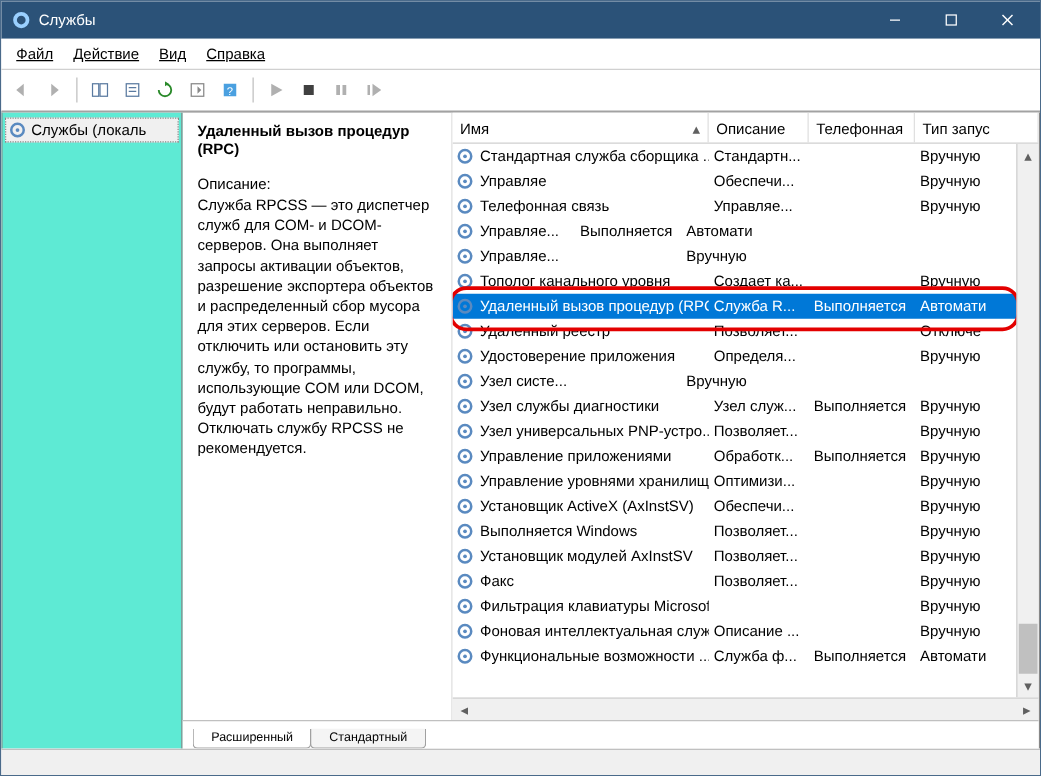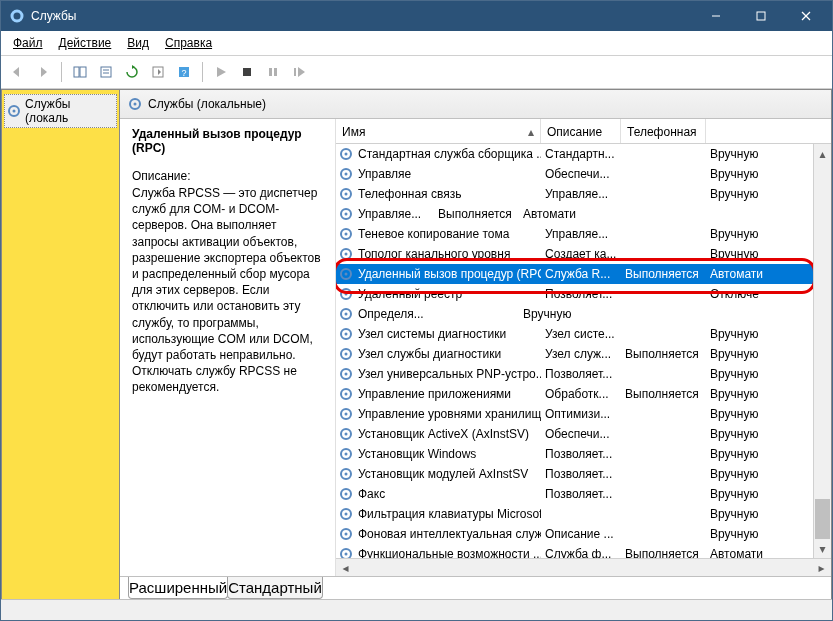--- a/index.html
+++ b/index.html
@@ -8,21 +8,21 @@
 .titlebar .ticon{margin:0 6px 0 4px}
 .titlebar .title{flex:1;font-size:12px}
 .titlebar .wbtn{width:45px;height:30px;display:flex;align-items:center;justify-content:center;color:#fff}
 .menubar{height:20px;display:flex;align-items:center;padding:2px 4px;border-bottom:1px solid #d0d0d0;background:#fff}
 .menubar span{padding:2px 8px;cursor:default}
 .menubar span u{text-decoration:underline}
 .toolbar{height:28px;display:flex;align-items:center;padding:2px 4px;border-bottom:1px solid #d0d0d0;background:#fff;gap:2px}
 .tbbtn{width:22px;height:22px;display:flex;align-items:center;justify-content:center;border:1px solid transparent;cursor:default}
 .tbsep{width:1px;height:20px;background:#c0c0c0;margin:0 4px}
 .body{flex:1;display:flex;border-top:1px solid #888;overflow:hidden}
-.tree{width:119px;border:1px solid #888;border-top:none;border-bottom:none;background:#fde047;padding:4px 2px;box-sizing:border-box}
+.tree{width:145px;border:1px solid #888;border-top:none;border-bottom:none;background:#5eead4;padding:4px 2px;box-sizing:border-box}
 .tree .node{display:flex;align-items:center;gap:4px;padding:2px;border:1px dotted #888;background:#f0f0f0}
 .main{flex:1;border:1px solid #888;border-top:none;border-left:none;border-bottom:none;display:flex;flex-direction:column;overflow:hidden}
 .hdr{height:24px;display:flex;align-items:center;gap:6px;padding:2px 8px;background:linear-gradient(#f4f4f4,#eaeaea);border-bottom:1px solid #c0c0c0}
 .content{flex:1;display:flex;overflow:hidden}
 .detail{width:215px;padding:8px 10px 8px 12px;box-sizing:border-box;overflow:hidden}
 .detail .svcname{font-weight:bold;margin-bottom:14px}
 .detail .dlabel{margin-bottom:2px}
 .detail .desc{line-height:1.35}
 .list{flex:1;display:flex;flex-direction:column;overflow:hidden;border-left:1px solid #e0e0e0}
 .cols{height:24px;display:flex;border-bottom:1px solid #d0d0d0;background:#fff;position:relative}
@@ -41,21 +41,21 @@
 .row .c-start{flex:1}
 .row.sel{background:#0078d7;color:#fff}
 .highlight{position:absolute;border:3px solid #e30000;border-radius:14px;pointer-events:none}
 .scroll-h{height:17px;background:#f0f0f0;border-top:1px solid #d0d0d0;display:flex;align-items:center;justify-content:space-between;padding:0 2px}
 .scroll-h .arr{width:15px;height:15px;display:flex;align-items:center;justify-content:center;color:#606060}
 .scroll-v{width:17px;background:#f0f0f0;border-left:1px solid #d0d0d0;display:flex;flex-direction:column;align-items:center;padding:2px 0}
 .scroll-v .arr{width:15px;height:15px;display:flex;align-items:center;justify-content:center;color:#606060}
 .scroll-v .thumb{width:15px;background:#c0c0c0;margin-top:auto;margin-bottom:2px}
 .listwrap{flex:1;display:flex;overflow:hidden}
 .tabs{height:22px;display:flex;align-items:flex-end;padding-left:8px;border-top:1px solid #c0c0c0;background:#fff}
-.tab{padding:2px 0;border:1px solid #a0a0a0;border-top:none;border-radius:0 0 4px 4px;margin-right:-1px;background:#f4f4f4;font-size:15px}
+.tab{padding:2px 14px;border:1px solid #a0a0a0;border-top:none;border-radius:0 0 4px 4px;margin-right:-1px;background:#f4f4f4;font-size:10px}
 .tab.active{background:#fff;border-bottom:1px solid #a0a0a0}
 .status{height:20px;border-top:1px solid #c0c0c0;background:#f0f0f0}
 .gearicon{display:inline-block}
 svg{display:block}
 </style>
 </head>
 <body>
 
 <div class="window">
 
@@ -168,29 +168,20 @@
             <svg width="14" height="14">
               <circle cx="7" cy="7" r="5" fill="none" stroke="#5a8ac0" stroke-width="2"></circle>
               <circle cx="7" cy="7" r="1.5" fill="#5a8ac0"></circle>
             </svg>
           </span>
         <span>Службы (локаль</span>
       </div>
     </div>
 
     <div class="main">
-      <div class="hdr">
-        <span class="gearicon">
-            <svg width="14" height="14">
-              <circle cx="7" cy="7" r="5" fill="none" stroke="#5a8ac0" stroke-width="2"></circle>
-              <circle cx="7" cy="7" r="1.5" fill="#5a8ac0"></circle>
-            </svg>
-          </span>
-        <span>Службы (локальные)</span>
-      </div>
 
       <div class="content">
 
         <div class="detail">
           <div class="svcname">Удаленный вызов процедур (RPC)</div>
           <div class="dlabel">Описание:</div>
           <div class="desc">Служба RPCSS — это диспетчер служб для COM- и DCOM-серверов. Она выполняет запросы активации объектов, разрешение экспортера объектов и распределенный сбор мусора для этих серверов. Если отключить или остановить эту службу, то программы, использующие COM или DCOM, будут работать неправильно. Отключать службу RPCSS не рекомендуется.</div>
         </div>
 
         <div class="list">
@@ -198,20 +189,23 @@
             <div class="col name">
               <span>Имя</span>
               <span style="margin-left:auto;color:#606060">▴</span>
             </div>
             <div class="col desc">
                 <span>Описание</span>
               </div>
             <div class="col state">
                 <span>Телефонная</span>
               </div>
+            <div class="col start">
+                <span>Тип запус</span>
+              </div>
           </div>
 
           <div class="listwrap">
             <div class="rows" id="rows">
               <div class="highlight" style="left:-3px;top:114px;right:-3px;height:30px"></div>
             <div class="row">
                   <span class="icon">
                     <svg width="14" height="14">
                       <circle cx="7" cy="7" r="5" fill="none" stroke="#5a8ac0" stroke-width="2"></circle>
                       <circle cx="7" cy="7" r="1.5" fill="#5a8ac0"></circle>
@@ -257,21 +251,20 @@
                   <span class="cell c-state">Выполняется</span>
                   <span class="cell c-start">Автомати</span>
                 </div>
                 <div class="row">
                   <span class="icon">
                     <svg width="14" height="14">
                       <circle cx="7" cy="7" r="5" fill="none" stroke="#5a8ac0" stroke-width="2"></circle>
                       <circle cx="7" cy="7" r="1.5" fill="#5a8ac0"></circle>
                     </svg>
                   </span>
-                  <span class="cell c-name">Теневое копирование тома</span>
                   <span class="cell c-desc">Управляе...</span>
                   <span class="cell c-state"></span>
                   <span class="cell c-start">Вручную</span>
                 </div>
                 <div class="row">
                   <span class="icon">
                     <svg width="14" height="14">
                       <circle cx="7" cy="7" r="5" fill="none" stroke="#5a8ac0" stroke-width="2"></circle>
                       <circle cx="7" cy="7" r="1.5" fill="#5a8ac0"></circle>
                     </svg>
@@ -305,32 +298,32 @@
                   <span class="cell c-state"></span>
                   <span class="cell c-start">Отключе</span>
                 </div>
                 <div class="row">
                   <span class="icon">
                     <svg width="14" height="14">
                       <circle cx="7" cy="7" r="5" fill="none" stroke="#5a8ac0" stroke-width="2"></circle>
                       <circle cx="7" cy="7" r="1.5" fill="#5a8ac0"></circle>
                     </svg>
                   </span>
+                  <span class="cell c-name">Удостоверение приложения</span>
                   <span class="cell c-desc">Определя...</span>
                   <span class="cell c-state"></span>
                   <span class="cell c-start">Вручную</span>
                 </div>
                 <div class="row">
                   <span class="icon">
                     <svg width="14" height="14">
                       <circle cx="7" cy="7" r="5" fill="none" stroke="#5a8ac0" stroke-width="2"></circle>
                       <circle cx="7" cy="7" r="1.5" fill="#5a8ac0"></circle>
                     </svg>
                   </span>
-                  <span class="cell c-name">Узел системы диагностики</span>
                   <span class="cell c-desc">Узел систе...</span>
                   <span class="cell c-state"></span>
                   <span class="cell c-start">Вручную</span>
                 </div>
                 <div class="row">
                   <span class="icon">
                     <svg width="14" height="14">
                       <circle cx="7" cy="7" r="5" fill="none" stroke="#5a8ac0" stroke-width="2"></circle>
                       <circle cx="7" cy="7" r="1.5" fill="#5a8ac0"></circle>
                     </svg>
@@ -388,21 +381,21 @@
                   <span class="cell c-state"></span>
                   <span class="cell c-start">Вручную</span>
                 </div>
                 <div class="row">
                   <span class="icon">
                     <svg width="14" height="14">
                       <circle cx="7" cy="7" r="5" fill="none" stroke="#5a8ac0" stroke-width="2"></circle>
                       <circle cx="7" cy="7" r="1.5" fill="#5a8ac0"></circle>
                     </svg>
                   </span>
-                  <span class="cell c-name">Установщик Windows</span>
+                  <span class="cell c-name">Выполняется Windows</span>
                   <span class="cell c-desc">Позволяет...</span>
                   <span class="cell c-state"></span>
                   <span class="cell c-start">Вручную</span>
                 </div>
                 <div class="row">
                   <span class="icon">
                     <svg width="14" height="14">
                       <circle cx="7" cy="7" r="5" fill="none" stroke="#5a8ac0" stroke-width="2"></circle>
                       <circle cx="7" cy="7" r="1.5" fill="#5a8ac0"></circle>
                     </svg>

